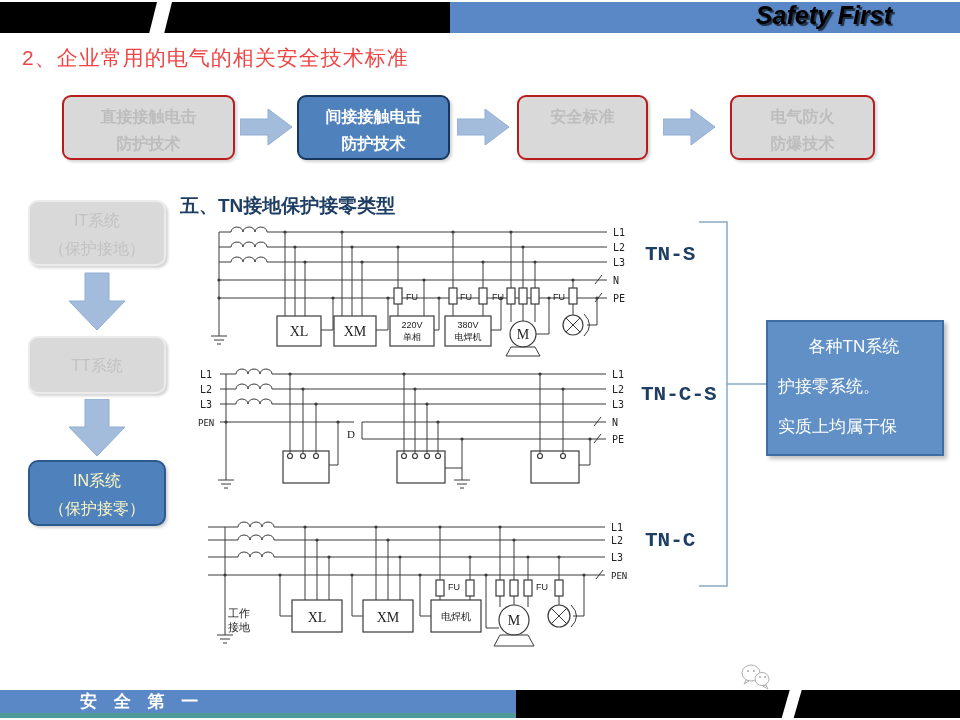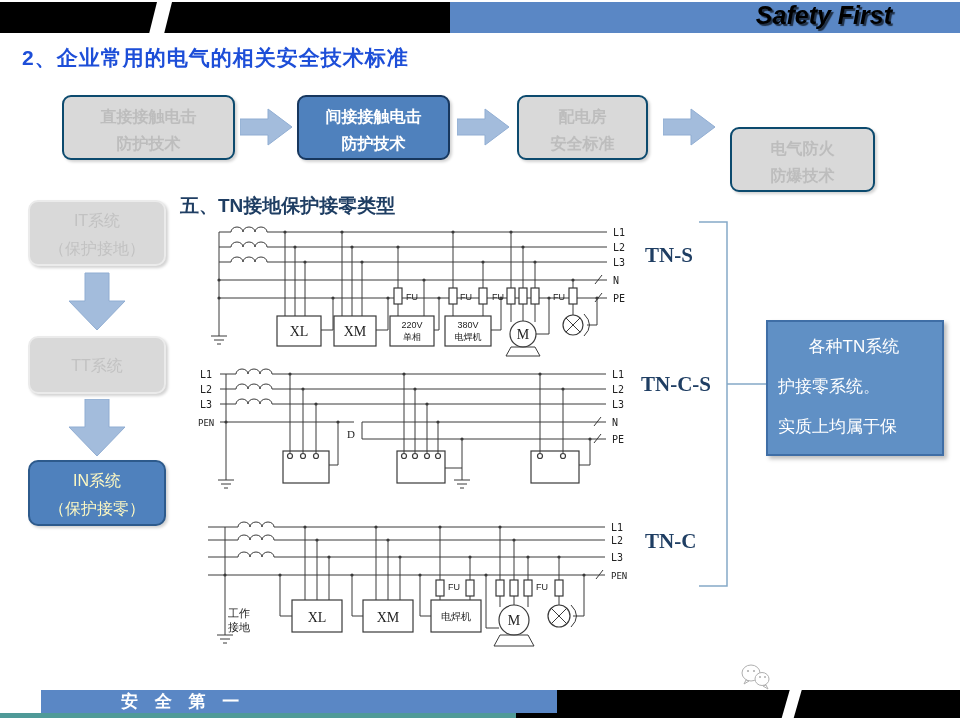--- a/index.html
+++ b/index.html
@@ -9,28 +9,28 @@
   }
   html,body{margin:0;padding:0;background:#888;}
   .slide{position:relative;width:960px;height:720px;background:#ffffff;overflow:hidden;
          font-family:"Liberation Sans", sans-serif;}
   
   .hdr-black{position:absolute;top:2px;left:0;width:450px;height:31px;background:#000;}
   .hdr-gap{position:absolute;top:0;left:153px;width:15px;height:36px;background:#fff;transform:skewX(-14deg);}
   .hdr-blue{position:absolute;top:2px;left:450px;width:510px;height:31px;background:var(--header-blue);}
   .brand{position:absolute;top:1px;right:68px;font-style:italic;font-weight:bold;font-size:25px;color:#000000;
          text-shadow:2px 2px 1px rgba(0,0,0,0.65);}
-  .page-title{position:absolute;left:22px;top:44px;font-size:21px;font-weight:bold;color:#1d4ed8;letter-spacing:1px;}
+  .page-title{position:absolute;left:22px;top:44px;font-size:21px;font-weight:normal;color:#ef4444;letter-spacing:1px;}
   
   .fbox{position:absolute;top:95px;height:65px;border-radius:9px;box-sizing:border-box;
-        background:var(--gray-fill);border:2px solid #0c4a6e;color:var(--gray-text);
+        background:var(--gray-fill);border:2px solid #b91c1c;color:var(--gray-text);
         font-size:16px;font-weight:bold;text-align:center;padding-top:6px;line-height:27px;
         box-shadow:2px 2px 3px rgba(0,0,0,0.18);}
   .fbox.active{background:var(--accent-blue);border-color:var(--dark-border);color:#fff;}
-  .fb1{left:62px;width:173px;} .fb2{left:297px;width:153px;} .fb3{left:517px;width:131px;} .fb4{left:730px;width:145px;margin-top:32px;}
+  .fb1{left:62px;width:173px;} .fb2{left:297px;width:153px;} .fb3{left:517px;width:131px;} .fb4{left:730px;width:145px;}
   .harrow{position:absolute;top:107px;width:52px;height:40px;}
   .ha1{left:240px;} .ha2{left:457px;} .ha3{left:663px;}
   
   .sbox{position:absolute;left:28px;width:138px;border-radius:10px;box-sizing:border-box;
         background:var(--gray-fill);border:2px solid #ebebeb;color:#c2c2c2;font-size:16px;
         text-align:center;padding-top:5px;line-height:28px;box-shadow:2px 2px 3px rgba(0,0,0,0.18);}
   .sb1{top:200px;height:66px;} .sb2{top:336px;height:58px;line-height:46px;} .sb3{top:460px;height:66px;}
   .sbox.active{background:var(--accent-blue);border-color:#2d5a8c;color:#fef9c3;}
   .varrow{position:absolute;left:68px;width:58px;}
   .va1{top:271px;height:62px;} .va2{top:399px;height:58px;}
@@ -38,35 +38,35 @@
   
   .diagram{position:absolute;}
   .d1{left:211px;top:218px;} .d2{left:198px;top:360px;} .d3{left:198px;top:506px;}
   svg .wire{stroke:var(--line);stroke-width:1;fill:none;}
   svg .box{stroke:var(--line);stroke-width:1.2;fill:#fff;}
   svg .dot{fill:var(--line);}
   svg text{font-family:"DejaVu Sans Mono", monospace;font-size:10px;fill:#222;}
   svg text.cn{font-family:"Liberation Sans", sans-serif;font-size:9px;}
   svg text.big{font-family:"Liberation Serif", serif;font-size:14px;}
   svg text.mid{font-family:"Liberation Serif", serif;font-size:11px;}
-  .tn-label{position:absolute;font-size:21px;font-weight:bold;color:var(--navy);font-family:Liberation Serif, serif;}
-  .tns{left:645px;top:243px;} .tncs{left:641px;top:372px;text-align:center;} .tnc{left:645px;top:529px;}
+  .tn-label{position:absolute;font-size:21px;font-weight:bold;color:var(--navy);font-family:Liberation Mono, monospace;}
+  .tns{left:645px;top:243px;} .tncs{left:641px;top:383px;text-align:center;} .tnc{left:645px;top:529px;}
   .bracket{position:absolute;left:695px;top:218px;}
   
   .note{position:absolute;left:766px;top:320px;width:178px;height:136px;box-sizing:border-box;
         background:var(--note-blue);border:2px solid #3f6ea6;color:#fff;font-size:17px;
         padding:5px 8px 5px 10px;box-shadow:3px 3px 4px rgba(0,0,0,0.25);}
   .note-line{line-height:40px;white-space:nowrap;}
   .note-line:first-child{text-indent:1.8em;}
   
   .wm{position:absolute;left:772px;top:662px;font-size:24px;letter-spacing:1px;color:#fff;
       text-shadow:-1px -1px 0 #b0b0b0,1px -1px 0 #b0b0b0,-1px 1px 0 #b0b0b0,1px 1px 0 #b0b0b0;z-index:5;}
   .wm-logo{position:absolute;left:740px;top:663px;z-index:5;}
   .ft-blue{position:absolute;left:0;top:690px;width:516px;height:23px;background:var(--header-blue);
-           color:#fff;font-size:17px;font-weight:bold;letter-spacing:6px;line-height:23px;padding-left:80px;box-sizing:border-box;margin-left:41px;}
+           color:#fff;font-size:17px;font-weight:bold;letter-spacing:6px;line-height:23px;padding-left:80px;box-sizing:border-box;}
   .ft-black{position:absolute;left:516px;top:690px;width:444px;height:28px;background:#000;}
   .ft-teal{position:absolute;left:0;top:713px;width:516px;height:5px;background:var(--teal);}
   .ft-stripe{position:absolute;left:786px;top:687px;width:12px;height:32px;background:#fff;transform:skewX(-16deg);z-index:6;}
 </style>
 </head>
 <body>
 
 <div class="slide">
 
   <div class="hdr-black"></div>
@@ -83,21 +83,20 @@
     <polygon points="0,12 28,12 28,2 52,20 28,38 28,28 0,28" fill="#a3bcdc" stroke="#90add2"></polygon>
   </svg>
   <div class="fbox fb2 active">
     <div>间接接触电击</div>
     <div>防护技术</div>
   </div>
   <svg class="harrow ha2" viewBox="0 0 52 40">
     <polygon points="0,12 28,12 28,2 52,20 28,38 28,28 0,28" fill="#a3bcdc" stroke="#90add2"></polygon>
   </svg>
   <div class="fbox fb3">
-    <div>配电房</div>
     <div>安全标准</div>
   </div>
   <svg class="harrow ha3" viewBox="0 0 52 40">
     <polygon points="0,12 28,12 28,2 52,20 28,38 28,28 0,28" fill="#a3bcdc" stroke="#90add2"></polygon>
   </svg>
   <div class="fbox fb4">
     <div>电气防火</div>
     <div>防爆技术</div>
   </div>
 

